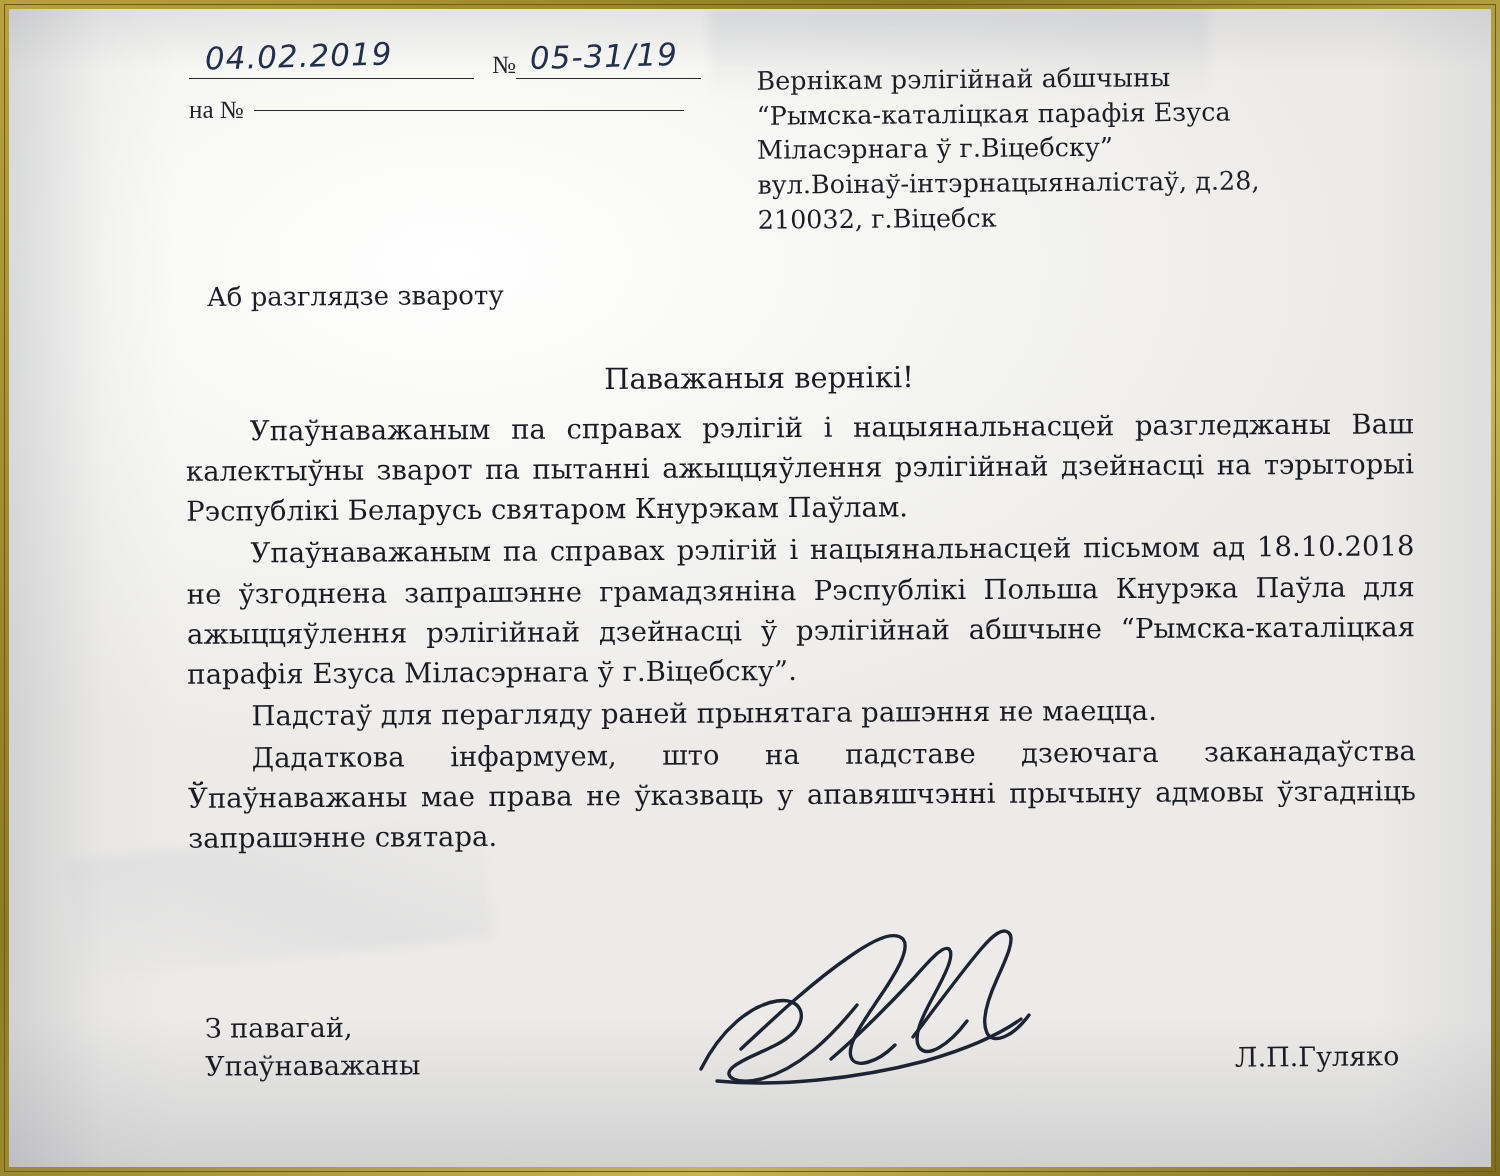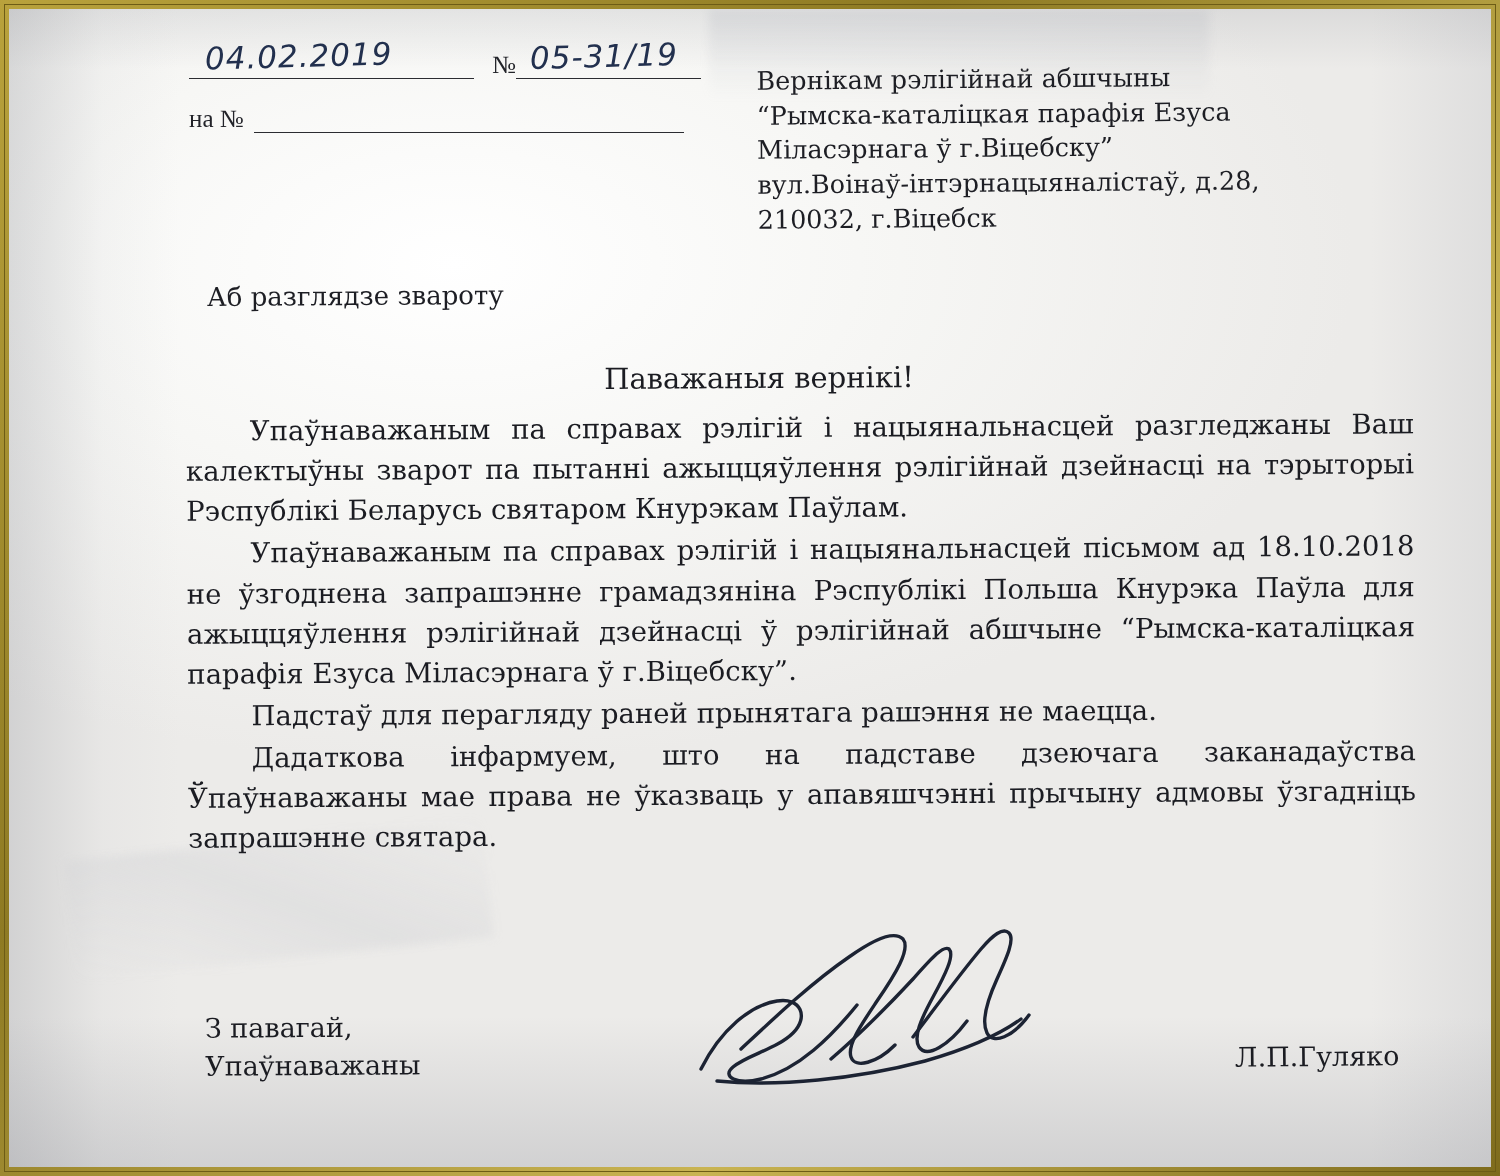--- a/index.html
+++ b/index.html
@@ -105,21 +105,21 @@
     white-space: nowrap;
   }
   .rule {
     flex: 1;
     border-bottom: 1.6px solid #2b2c31;
     margin-bottom: 6px;
     height: 0;
   }
   #date-rule { width: 285px; flex: none; }
   #num-rule  { width: 185px; flex: none; }
-  #row2 { margin-top: 2px; }
+  #row2 { margin-top: 2px; align-items: center; }
   #onnum-rule { width: 430px; flex: none; }
 
   
   #addressee {
     position: absolute;
     left: 748px;
     top: 52px;
     width: 630px;
     font-family: "DejaVu Serif", serif;
     font-size: 25.5px;

